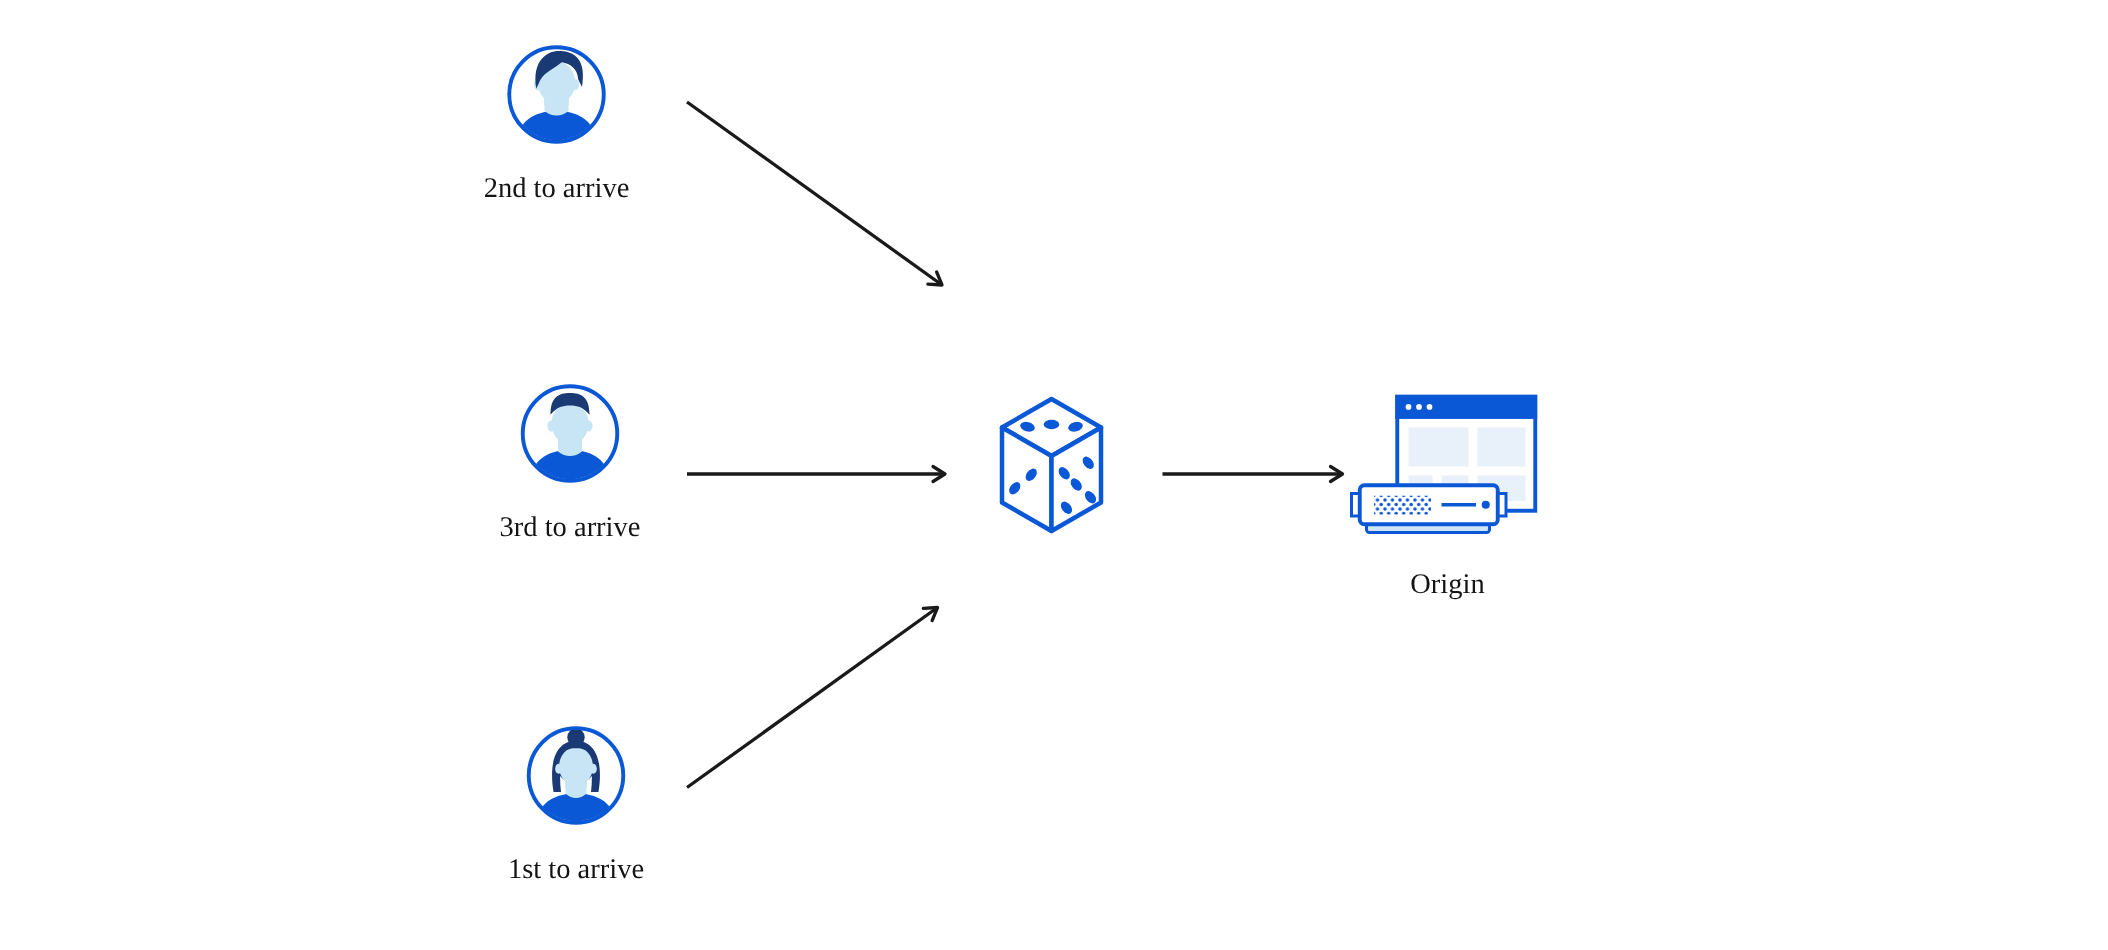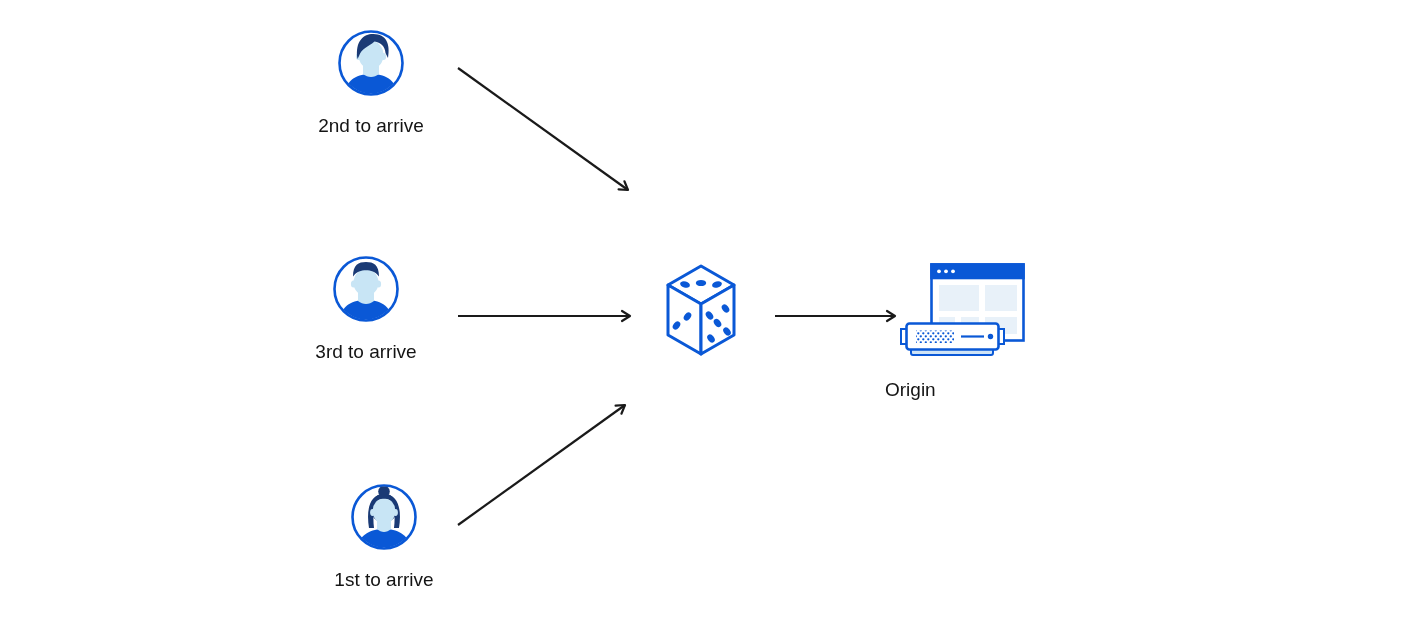--- a/index.html
+++ b/index.html
@@ -13,39 +13,39 @@
     --text:#141414;
     --background:#ffffff;
   }
   *{margin:0;padding:0;box-sizing:border-box;}
   html,body{background:var(--background);}
   .canvas{
     position:relative;
     width:1405px;height:633px;
     background:var(--background);
     overflow:hidden;
-    font-family:Liberation Sans, sans-serif;
+    font-family:Liberation Serif, serif;
     padding-left:12px;
   }
   .arrow-layer{position:absolute;left:0;top:0;width:1405px;height:633px;}
   .node{position:absolute;width:160px;display:flex;flex-direction:column;align-items:center;}
   .node .avatar{width:68px;height:68px;}
   .node-label{
     margin-top:19px;
     font-size:19px;
     line-height:1.1;
     color:var(--text);
     text-align:center;
     white-space:nowrap;
   }
   .dice{position:absolute;left:663px;top:263px;width:76px;height:94px;}
   .origin-icon{position:absolute;left:897px;top:260px;width:132px;height:102px;}
   .origin-label{
     position:absolute;left:885px;top:379px;width:160px;
-    font-size:19px;color:var(--text);text-align:left;white-space:nowrap;
+    font-size:19px;color:var(--text);text-align:center;white-space:nowrap;
   }
   .stroke-blue{stroke:var(--primary-blue);}
   .fill-blue{fill:var(--primary-blue);}
   .fill-navy{fill:var(--dark-navy);}
   .fill-face{fill:var(--face-blue);}
   .fill-face-shadow{fill:var(--face-shadow);}
   .fill-panel{fill:var(--panel-blue);}
   .fill-base{fill:var(--server-base-blue);}
 </style>
 </head>
@@ -79,21 +79,21 @@
         <path class="fill-face" d="M26,36 h16 v9 c-5,4 -11,4 -16,0 Z"></path>
         <ellipse cx="21.5" cy="27.5" rx="2.6" ry="3.6" class="fill-face"></ellipse>
         <ellipse cx="46.5" cy="27.5" rx="2.6" ry="3.6" class="fill-face"></ellipse>
         <ellipse cx="34" cy="26" rx="12.5" ry="14.2" class="fill-face"></ellipse>
         <path class="fill-navy" d="M20.5,30 C17.5,11 28,4.5 36.5,5 C49,5.5 53.5,14 51,29 L48.5,24 C48,17 43.5,13.5 37.5,12.5 C31,18 24.5,19.5 22,27 Z"></path>
       </g>
     </svg>
     <div class="node-label">2nd to arrive</div>
   </div>
 
-  <div class="node" style="left:286px;top:255px;">
+  <div class="node" style="left:300px;top:255px;">
     <svg class="avatar" viewBox="0 0 68 68">
       <defs>
           <clipPath id="clipB">
             <circle cx="34" cy="34" r="30.5"></circle>
           </clipPath>
         </defs>
       <circle cx="34" cy="34" r="31.5" fill="#fff" class="stroke-blue" stroke-width="2.6"></circle>
       <g clip-path="url(#clipB)">
         <path class="fill-blue" d="M7,70 C7,51 20,45 34,45 C48,45 61,51 61,70 Z"></path>
         <path class="fill-face-shadow" d="M26,34 h16 v8 c-5,4 -11,4 -16,0 Z"></path>

